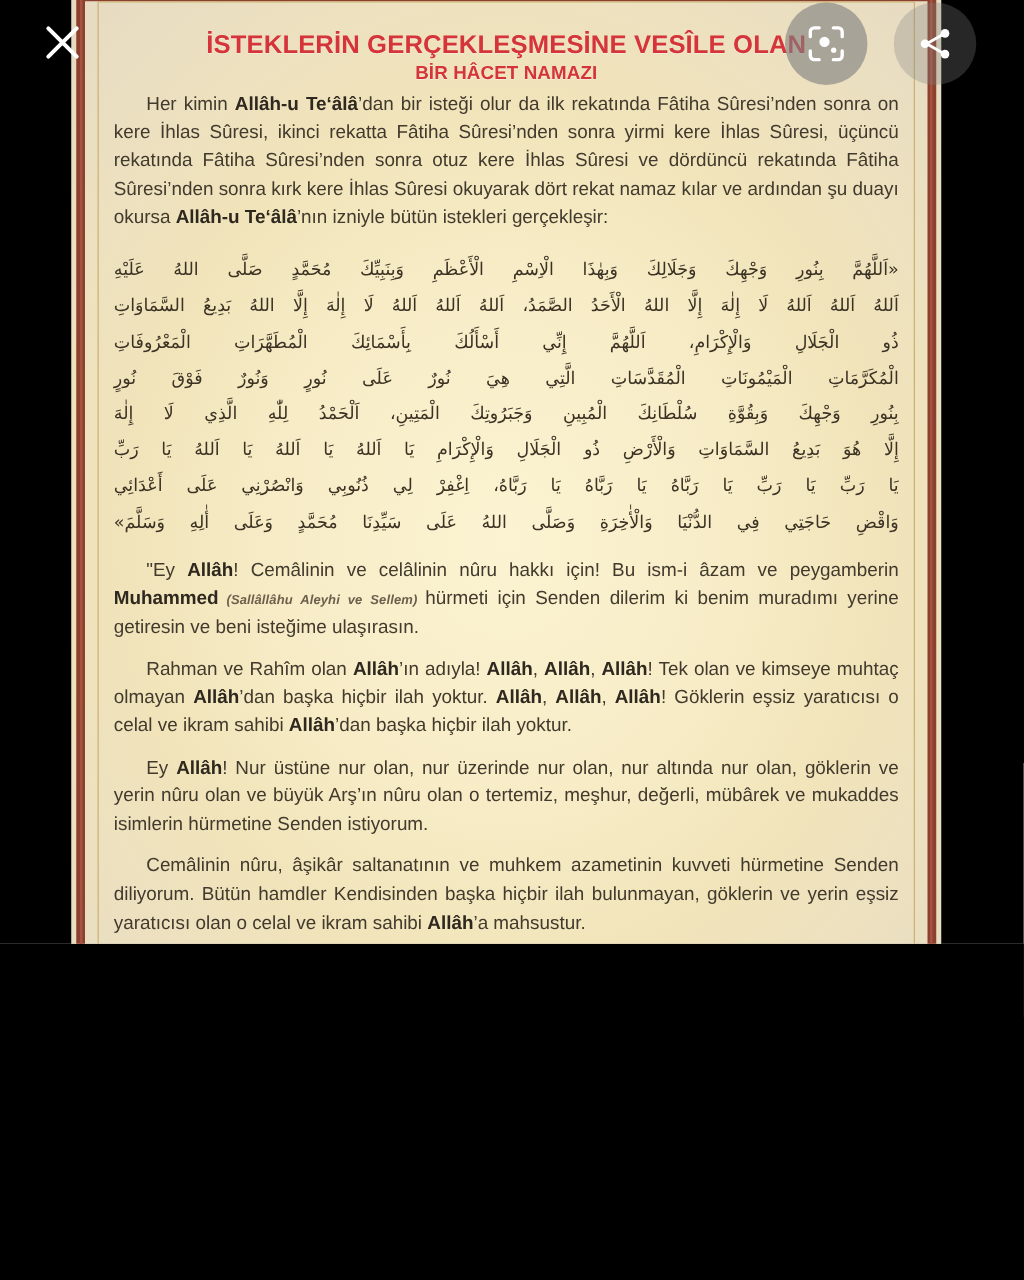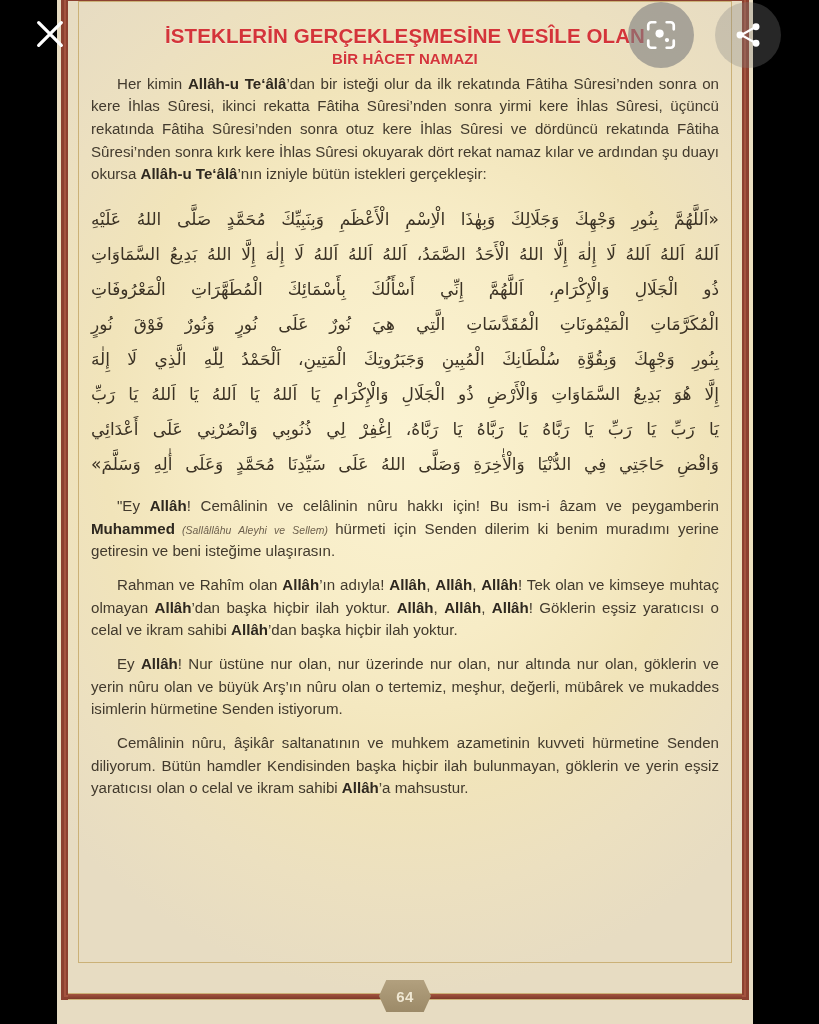--- a/index.html
+++ b/index.html
@@ -8,21 +8,21 @@
     width: 819px;
     height: 1024px;
     background: #000;
     overflow: hidden;
     font-family: "Liberation Sans", sans-serif;
   }
 
   #viewport {
     position: relative;
     width: 819px;
-    height: 1024px;
+    height: 755px;
     background: #e5e5e5;
     overflow: hidden;
   }
 
   
   #page-image {
     position: absolute;
     left: 57px;
     top: 0px;
     width: 696px;
@@ -87,33 +87,34 @@
     color: #423a2d;
     text-indent: 26px;
     hyphens: manual;
   }
   .tr-par b { font-weight: bold; color: #2e281f; }
   .tr-par .sm {
     font-size: 10.4px;
     font-style: italic;
     color: #6c5f4c;
     letter-spacing: 0.1px;
+    font-weight: bold;
   }
 
   #intro-par { margin-top: 4px; }
 
   
   #arabic-block {
     margin-top: 16px;
     margin-bottom: 13px;
     direction: rtl;
     text-align: justify;
     text-align-last: justify;
     font-family: "DejaVu Sans", sans-serif;
-    font-size: 17px;
+    font-size: 14px;
     line-height: 2.06;
     color: #3b3224;
     letter-spacing: 0px;
     word-spacing: 1px;
   }
   .ar-line {
     display: block;
     white-space: nowrap;
     text-align: justify;
     text-align-last: justify;

